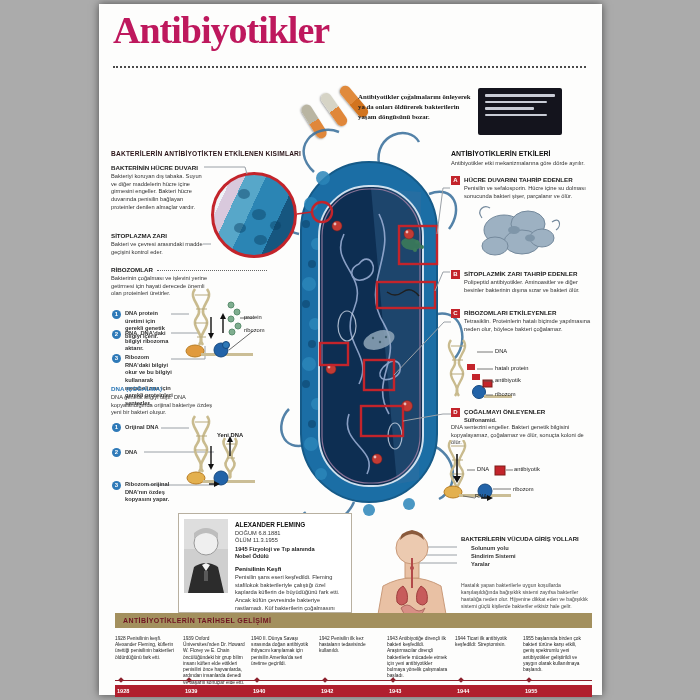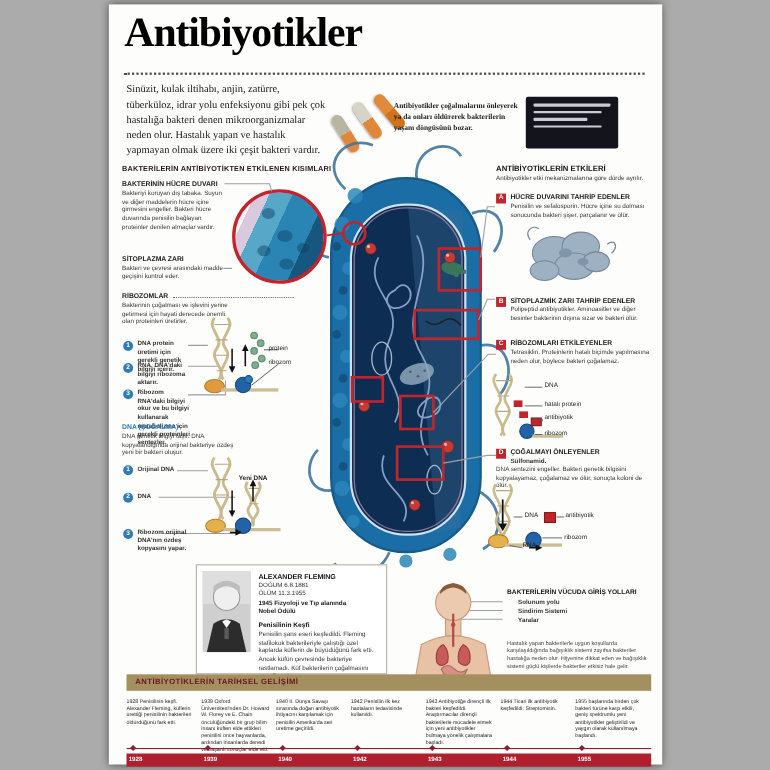--- a/index.html
+++ b/index.html
@@ -8,21 +8,21 @@
     background:#ababab;
     font-family:"Liberation Sans", sans-serif;
   }
   .page{
     position:absolute;left:99px;top:4px;width:503px;height:691px;
     background:#fdfdfc;box-shadow:0 0 8px rgba(0,0,0,.55);
   }
   .abs{position:absolute;}
   .serif{font-family:"Liberation Serif", serif;}
   .title{
-    left:14px;top:6px;font-size:38px;font-weight:700;color:#000000;
+    left:14px;top:6px;font-size:38px;font-weight:700;color:#be185d;
     letter-spacing:-1px;line-height:1.1;
   }
   .rule-dotted{left:14px;top:62px;width:473px;border-top:2px dotted #4a4a4a;height:0;}
   .intro{left:16px;top:72px;width:182px;font-size:9.5px;line-height:1.45;color:#141414;}
   .caption{left:259px;top:88px;width:118px;font-size:6.8px;font-weight:700;line-height:1.5;color:#1a1a1a;}
   .pub-panel{left:379px;top:84px;width:84px;height:47px;background:#14141d;border-radius:2px;padding:6px 7px;box-sizing:border-box;}
   .pub-panel .ln{height:2.5px;background:#c9ccd6;margin-bottom:4px;border-radius:1px;}
   .pub-panel .ln.short{width:70%;}
   .pub-panel .ln.mid{width:88%;}
 
@@ -73,21 +73,20 @@
   svg{display:block;}
   .nosel{user-select:none;}
 </style>
 </head>
 <body class="nosel">
 
 <div class="page">
 
   <div class="abs serif title">Antibiyotikler</div>
   <div class="abs rule-dotted"></div>
-  <div class="abs serif intro">Sinüzit, kulak iltihabı, anjin, zatürre, tüberküloz, idrar yolu enfeksiyonu gibi pek çok hastalığa bakteri denen mikroorganizmalar neden olur. Hastalık yapan ve hastalık yapmayan olmak üzere iki çeşit bakteri vardır.</div>
 
   <span class="pill pill-a"></span>
   <span class="pill pill-b"></span>
   <span class="pill pill-c"></span>
 
   <div class="abs serif caption">Antibiyotikler çoğalmalarını önleyerek ya da onları öldürerek bakterilerin yaşam döngüsünü bozar.</div>
 
   <div class="abs pub-panel">
     <div class="ln"></div>
     <div class="ln mid"></div>

